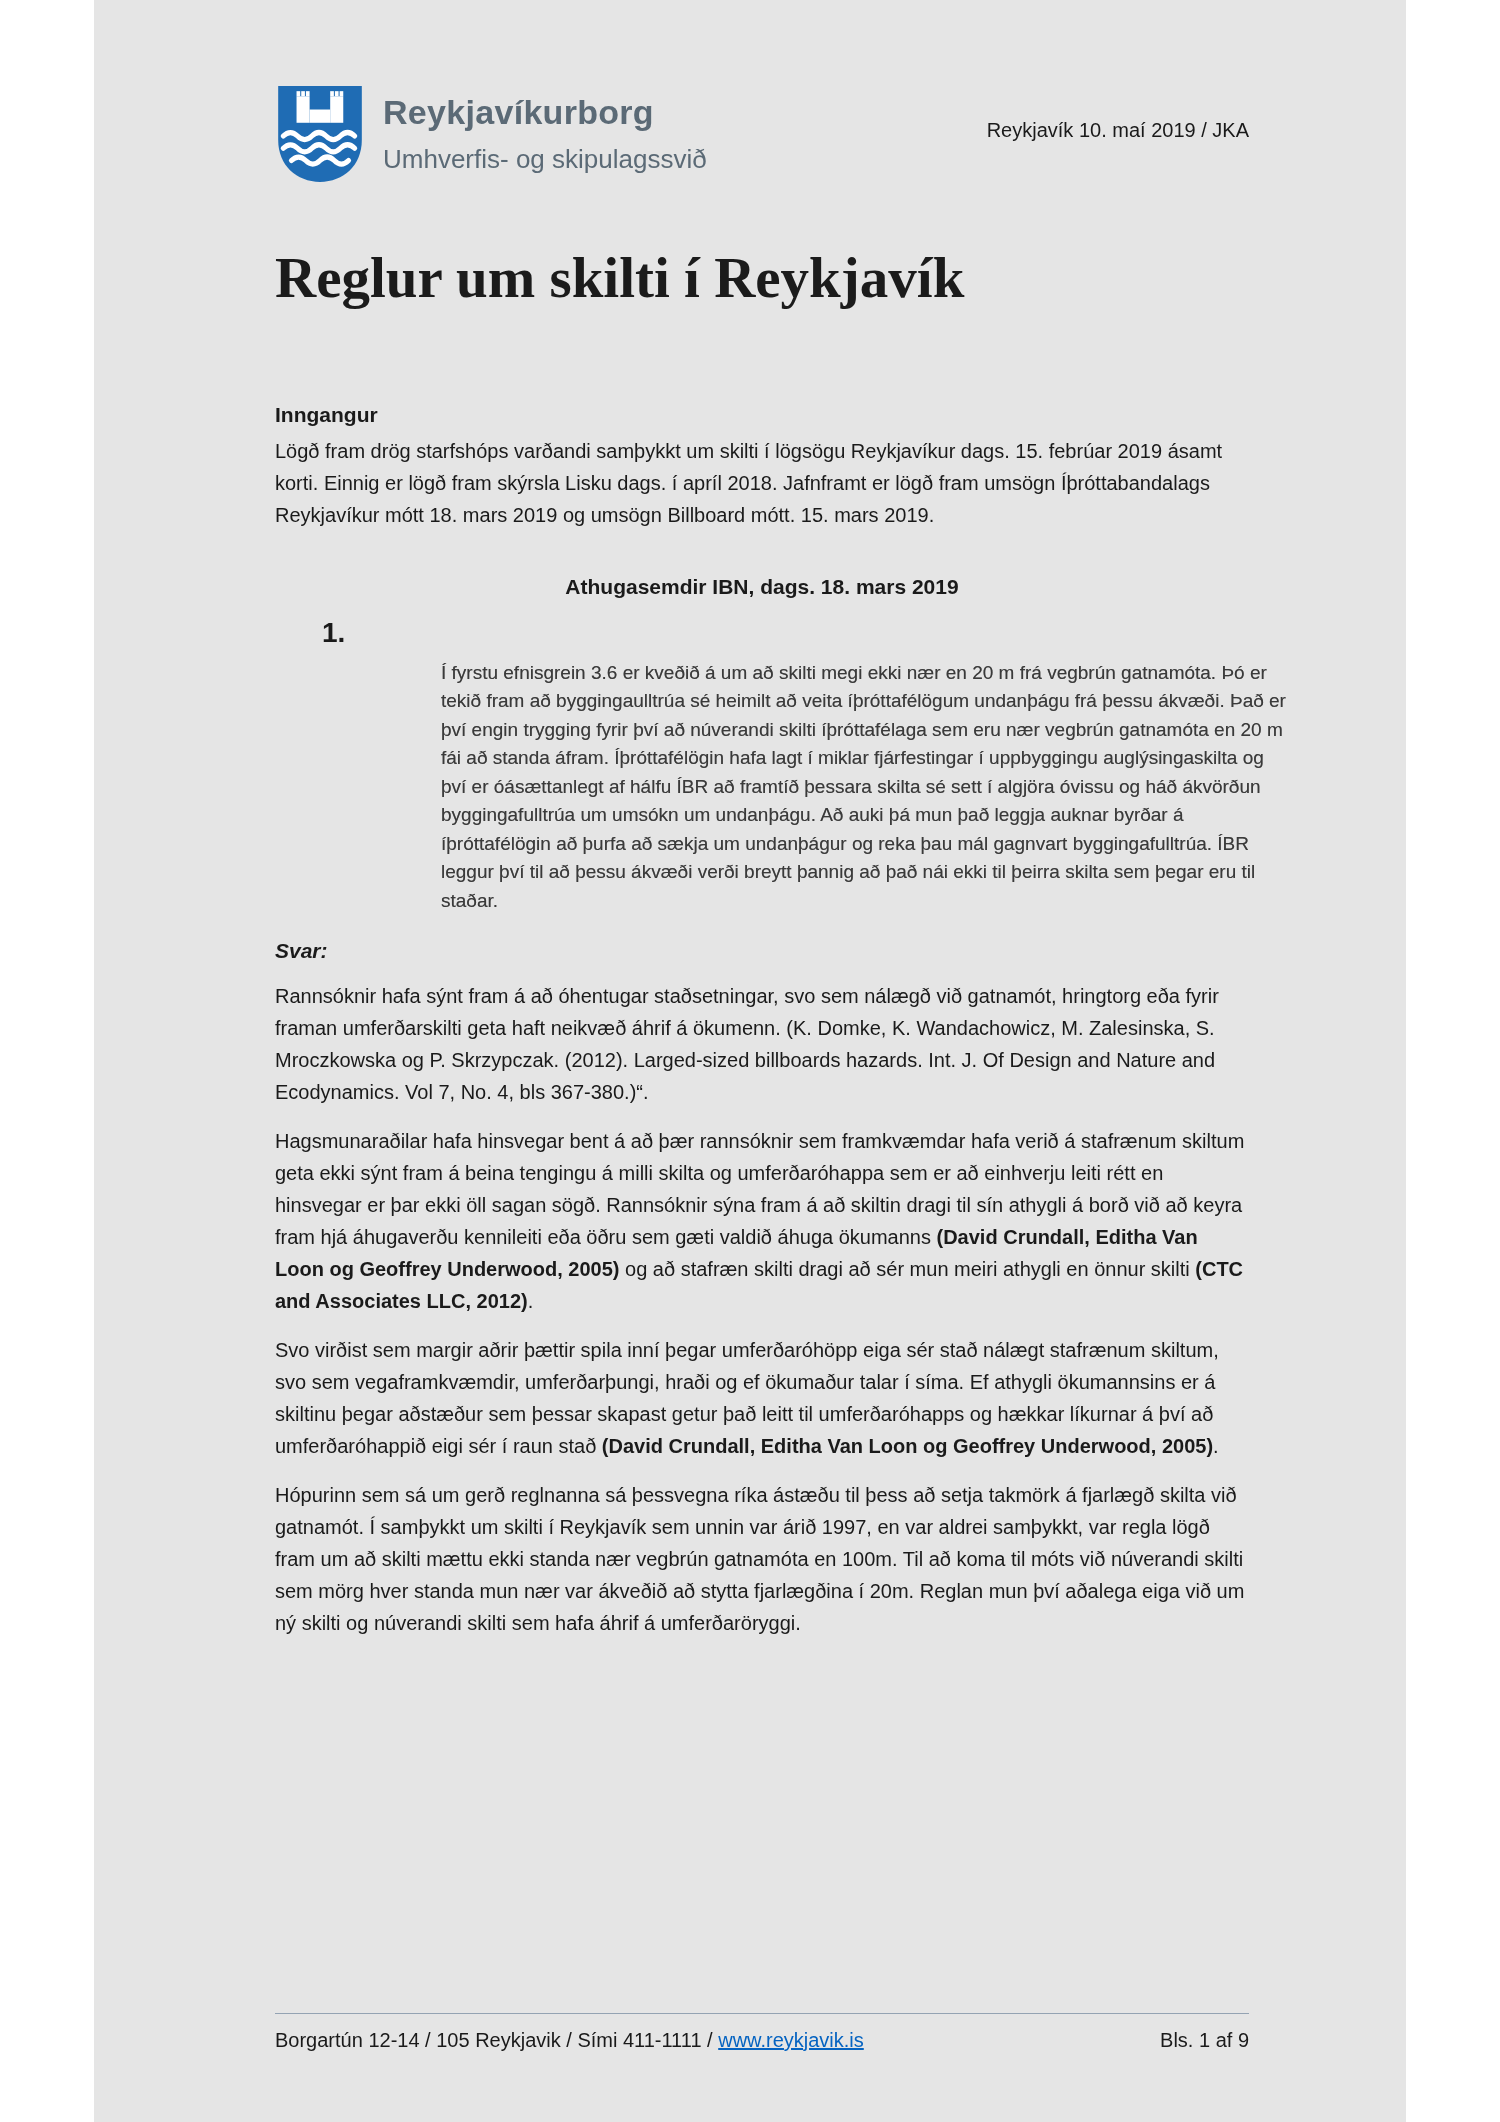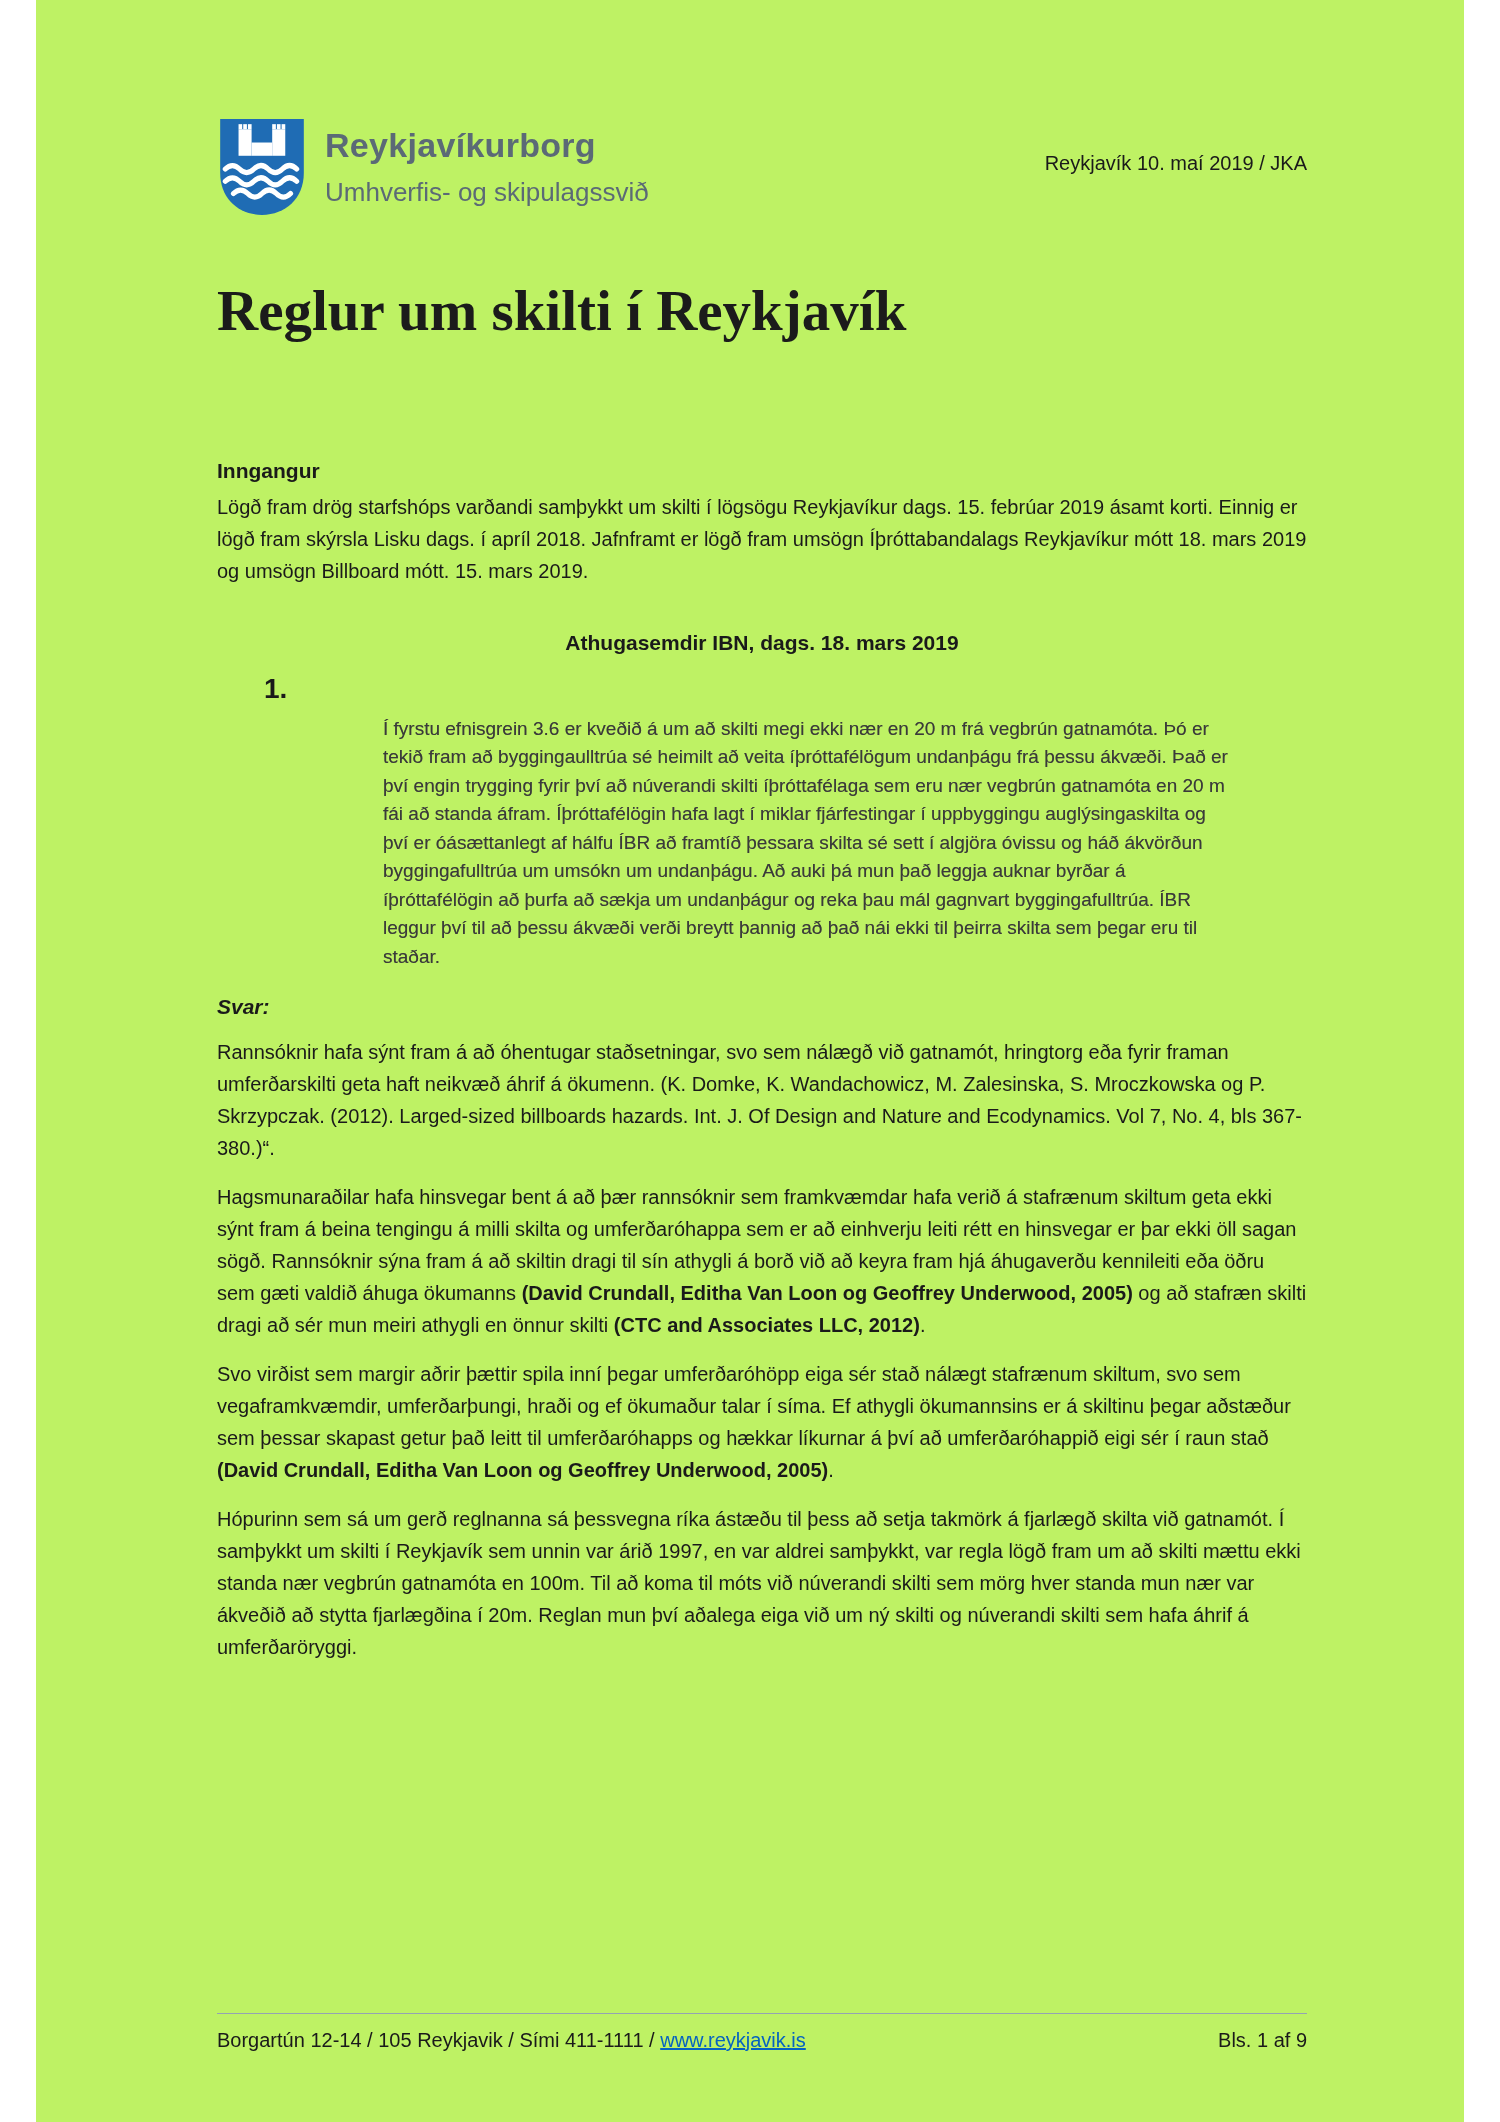--- a/index.html
+++ b/index.html
@@ -1,22 +1,22 @@
 <!DOCTYPE html>
 <html><head>
 <meta charset="utf-8">
 <style>
   html, body { margin:0; padding:0; background:#ffffff; }
   .page {
     position:relative;
-    width:1428px; height:2122px;
+    width:1312px; height:2122px;
     margin:0 auto;
-    background:#bef264;
+    background:#e5e5e5;
     box-sizing:border-box;
-    padding:116px 157px 0 181px;
+    padding:83px 157px 0 181px;
     font-family:"Liberation Sans","DejaVu Sans",sans-serif;
     color:#1a1a1a;
     overflow:hidden;
   }
   .header-row { display:flex; justify-content:space-between; align-items:flex-start; }
   .logo-block { display:flex; align-items:center; gap:18px; }
   .logo-svg { width:90px; height:102px; flex:0 0 auto; }
   .logo-org { font-size:34px; font-weight:700; color:#5b6a76; letter-spacing:0.3px; }
   .logo-dept { font-size:26px; font-weight:400; color:#5b6a76; margin-top:12px; }
   .header-date { font-size:20px; color:#1a1a1a; margin-top:36px; }
@@ -30,21 +30,21 @@
     line-height:1.15;
   }
   .subtitle {
     margin-top:14px;
     font-size:25px;
     color:#7f7f7f;
     letter-spacing:4px;
   }
 
   .section-heading { font-size:21px; font-weight:700; color:#1a1a1a; }
-  .h-intro { margin-top:115px; }
+  .h-intro { margin-top:92px; }
   .h-comments { margin-top:44px;text-align:center; }
 
   .body-par { margin:8px 0 0 0; font-size:20px; line-height:1.6; color:#1a1a1a; }
   .answer { margin-top:17px; }
   .answer strong { font-weight:700; }
 
   .item-number { font-size:28px; font-weight:700; margin:18px 0 0 47px; }
 
   .quote-wrap { margin:10px 0 0 166px; width:848px; position:relative; }
   .quote-text {

